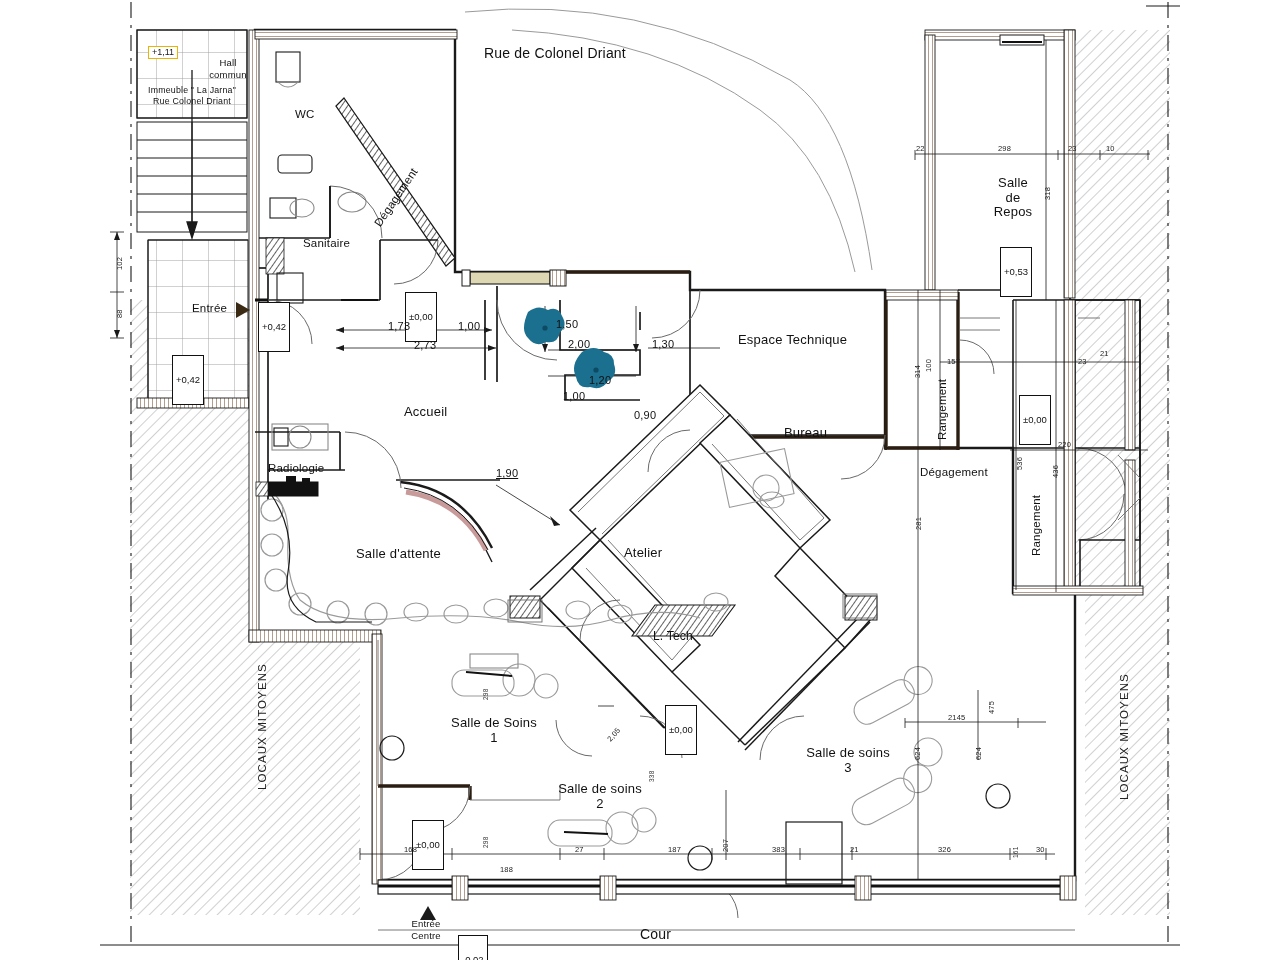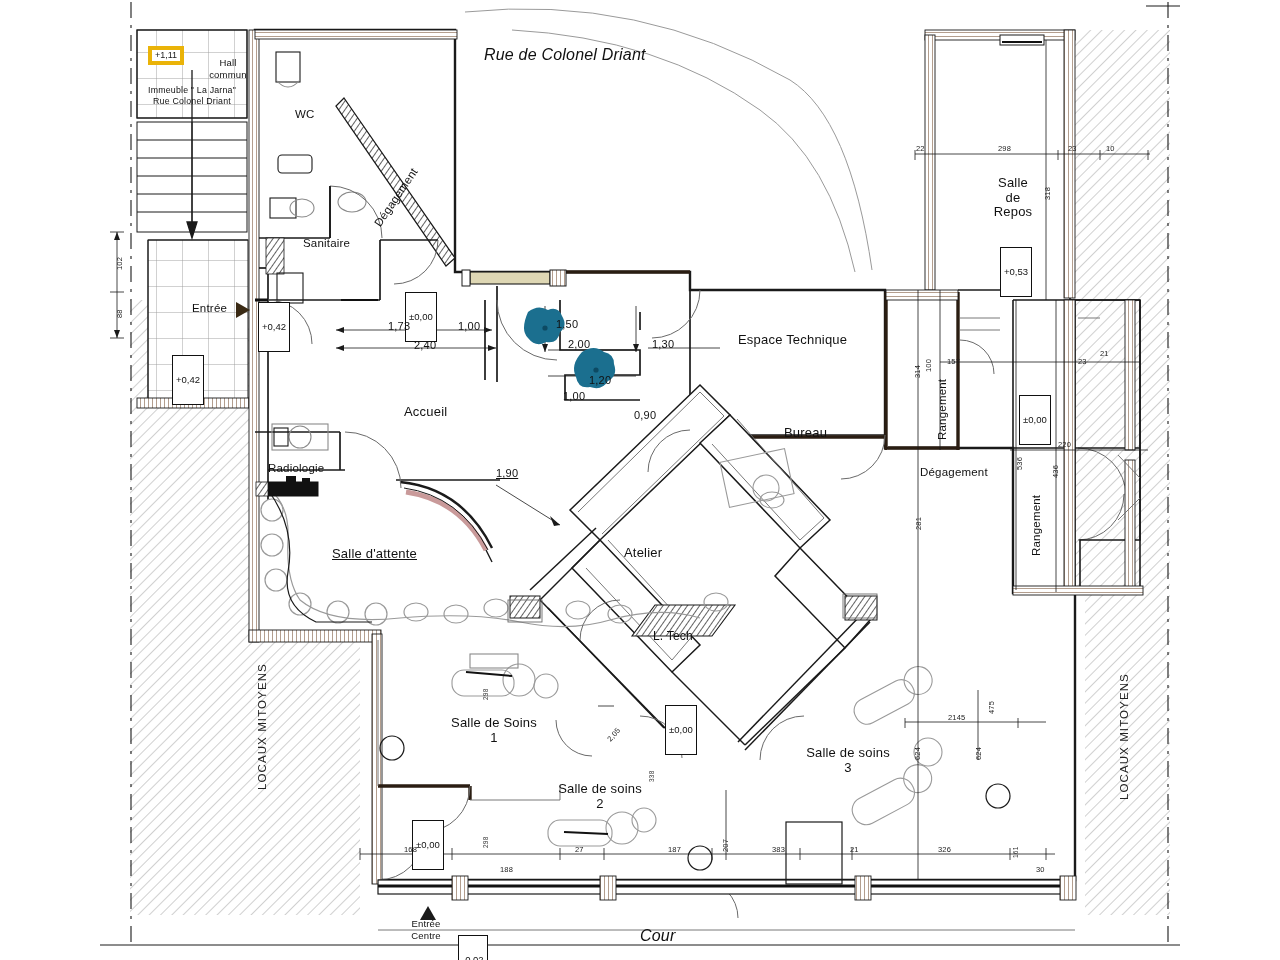--- a/index.html
+++ b/index.html
@@ -3,29 +3,29 @@
 <meta charset="utf-8">
 <style>
   html,body{margin:0;padding:0;background:#ffffff;}
   body{width:1280px;height:960px;font-family:"Liberation Sans",sans-serif;color:#1a1a1a;}
   #plan{position:relative;width:1280px;height:960px;overflow:hidden;background:#fff;}
   #plan svg{position:absolute;left:0;top:0;}
   .lbl{position:absolute;white-space:pre;line-height:1.12;letter-spacing:.2px;}
   .room{font-size:13px;color:#111;text-align:center;}
   .room.sm{font-size:11.5px;}
   .room.xs{font-size:12px;}
-  .street{font-size:16px;font-style:italic;color:#111;}
+  .street{font-size:14px;color:#111;}
   .dim{font-size:11px;color:#111;}
   .dim.tiny{font-size:7.5px;color:#222;}
   .dim.tiny2{font-size:6.5px;color:#333;}
   .vert{transform:rotate(-90deg);transform-origin:0 0;}
   .lvl{position:absolute;font-size:9.5px;border:1px solid #111;background:#fff;
        padding:19px 3px;line-height:1;color:#111;white-space:nowrap;}
   .mitoyen{font-size:11.5px;letter-spacing:1.1px;color:#222;}
-  .hallbox{position:absolute;font-size:9px;border:4px solid #eab308;background:#fff;padding:1px 3px;line-height:1;}
+  .hallbox{position:absolute;font-size:9px;border:1px solid #eab308;background:#fff;padding:1px 3px;line-height:1;}
   .small-note{font-size:9.5px;color:#111;text-align:center;line-height:1.25;}
 </style>
 </head>
 <body>
 
 <div id="plan">
 
 <svg width="1280" height="960" viewBox="0 0 1280 960">
   <defs>
     <pattern id="hatchNb" width="8" height="8" patternUnits="userSpaceOnUse" patternTransform="rotate(45)">
@@ -427,21 +427,21 @@
 commun</div>
 <div class="lbl small-note" style="left:140px;top:85px;width:104px;font-size:8.8px;">Immeuble " La Jarna"
 Rue Colonel Driant</div>
 
 <div class="lbl room sm" style="left:295px;top:108px;">WC</div>
 <div class="lbl room sm" style="left:303px;top:237px;">Sanitaire</div>
 <div class="lbl room sm vert" style="left:372px;top:222px;transform:rotate(-56deg);transform-origin:0 0;">Dégagement</div>
 
 <div class="lbl room" style="left:404px;top:405px;">Accueil</div>
 <div class="lbl room sm" style="left:268px;top:462px;">Radiologie</div>
-<div class="lbl room" style="left:332px;top:547px;text-decoration:underline;">Salle d'attente</div>
+<div class="lbl room" style="left:356px;top:547px;">Salle d'attente</div>
 
 <div class="lbl room" style="left:738px;top:333px;">Espace Technique</div>
 <div class="lbl room" style="left:784px;top:426px;">Bureau</div>
 <div class="lbl room" style="left:624px;top:546px;">Atelier</div>
 <div class="lbl room xs" style="left:653px;top:630px;">L. Tech</div>
 
 <div class="lbl room" style="left:985px;top:176px;width:56px;text-align:center;">Salle
 de
 Repos</div>
 <div class="lbl room sm vert" style="left:936px;top:440px;">Rangement</div>
@@ -466,21 +466,21 @@
 <div class="lvl" style="left:172px;top:355px;">+0,42</div>
 <div class="lvl" style="left:405px;top:292px;">±0,00</div>
 <div class="lvl" style="left:1000px;top:247px;">+0,53</div>
 <div class="lvl" style="left:1019px;top:395px;">±0,00</div>
 <div class="lvl" style="left:665px;top:705px;">±0,00</div>
 <div class="lvl" style="left:412px;top:820px;">±0,00</div>
 <div class="lvl" style="left:458px;top:935px;">-0,02</div>
 
 <div class="lbl dim" style="left:388px;top:320px;">1,73</div>
 <div class="lbl dim" style="left:458px;top:320px;">1,00</div>
-<div class="lbl dim" style="left:414px;top:339px;">2,40</div>
+<div class="lbl dim" style="left:414px;top:339px;">2,73</div>
 <div class="lbl dim" style="left:556px;top:318px;">1,50</div>
 <div class="lbl dim" style="left:568px;top:338px;">2,00</div>
 <div class="lbl dim" style="left:652px;top:338px;">1,30</div>
 <div class="lbl dim" style="left:589px;top:374px;">1,20</div>
 <div class="lbl dim" style="left:563px;top:390px;">1,00</div>
 <div class="lbl dim" style="left:634px;top:409px;">0,90</div>
 <div class="lbl dim" style="left:496px;top:467px;text-decoration:underline;">1,90</div>
 
 <div class="lbl dim tiny vert" style="left:116px;top:270px;">102</div>
 <div class="lbl dim tiny vert" style="left:116px;top:318px;">88</div>
@@ -506,21 +506,21 @@
 <div class="lbl dim tiny vert" style="left:988px;top:714px;">475</div>
 
 <div class="lbl dim tiny" style="left:404px;top:846px;">168</div>
 <div class="lbl dim tiny" style="left:500px;top:846px;margin-top:20px;">188</div>
 <div class="lbl dim tiny" style="left:575px;top:846px;">27</div>
 <div class="lbl dim tiny" style="left:652px;top:846px;margin-left:16px;">187</div>
 <div class="lbl dim tiny" style="left:772px;top:846px;">383</div>
 <div class="lbl dim tiny" style="left:850px;top:846px;">21</div>
 <div class="lbl dim tiny" style="left:938px;top:846px;">326</div>
 <div class="lbl dim tiny2 vert" style="left:1012px;top:858px;">161</div>
-<div class="lbl dim tiny" style="left:1036px;top:846px;margin-top:20px;">30</div>
+<div class="lbl dim tiny" style="left:1036px;top:846px;">30</div>
 
 <div class="lbl dim tiny vert" style="left:722px;top:852px;">207</div>
 <div class="lbl dim tiny" style="left:606px;top:738px;transform:rotate(-48deg);transform-origin:0 0;">2,05</div>
 <div class="lbl dim tiny2 vert" style="left:482px;top:700px;">298</div>
 <div class="lbl dim tiny2 vert" style="left:648px;top:782px;">338</div>
 <div class="lbl dim tiny2 vert" style="left:482px;top:848px;">298</div>
 
 </div>
 
 </body></html>

